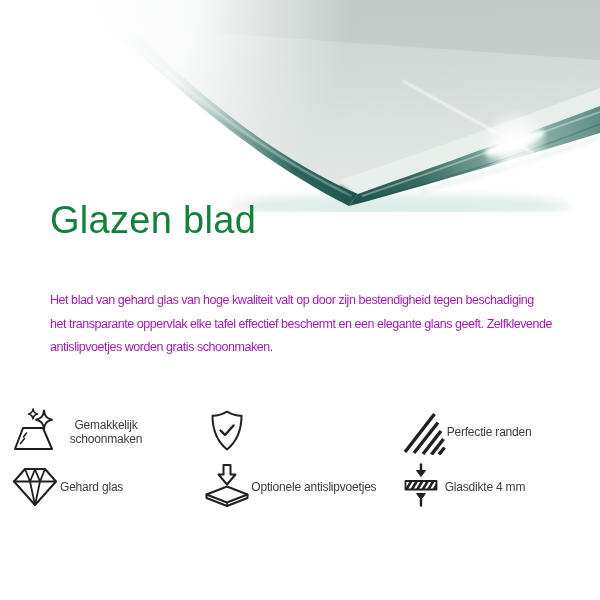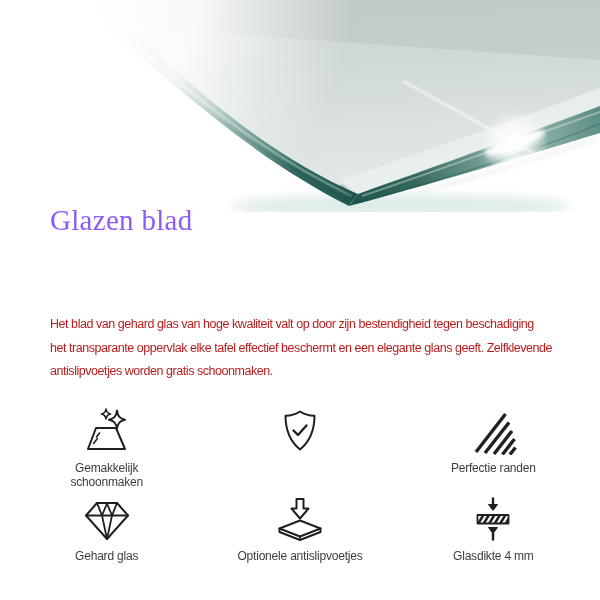--- a/index.html
+++ b/index.html
@@ -4,35 +4,35 @@
 <style>
   html,body{margin:0;padding:0;}
   body{
     width:600px;height:600px;position:relative;overflow:hidden;
     background:#ffffff;
     font-family:"Liberation Sans", sans-serif;
   }
   .hero{position:absolute;top:0;left:0;width:600px;height:212px;}
   .heading{
     position:absolute;left:50px;top:203px;
-    font-family:Liberation Serif, serif;
-    font-weight:400;color:#8b5cf6;
-    font-size:29px;line-height:35.5px;letter-spacing:.3px;
+    font-family:Liberation Sans, sans-serif;
+    font-weight:400;color:#15803d;
+    font-size:38px;line-height:35.5px;letter-spacing:.3px;
   }
   .heading span{display:block;}
-  .intro{position:absolute;left:50px;top:289px;color:#b91c1c;margin-top:24px;}
+  .intro{position:absolute;left:50px;top:289px;color:#a21caf;}
   .intro .pline{
     white-space:nowrap;font-size:12.5px;line-height:23.6px;letter-spacing:-.45px;
   }
   .features{
     position:absolute;left:10px;top:403px;width:580px;
     display:flex;flex-wrap:wrap;
   }
   .feature{
-    width:33.333%;display:flex;flex-direction:column;align-items:center;
+    width:33.333%;display:flex;flex-direction:row;align-items:center;
     margin-bottom:4px;
   }
   .icon-box{height:52px;display:flex;align-items:flex-end;justify-content:center;}
   .feature.row2 .icon-box{height:50px;}
   .feature-label{
     margin-top:7px;font-size:12px;line-height:13.5px;letter-spacing:-.2px;
     color:#3a3d3f;text-align:center;
   }
   .feature.f0 .feature-label{max-width:96px;}
 </style>

